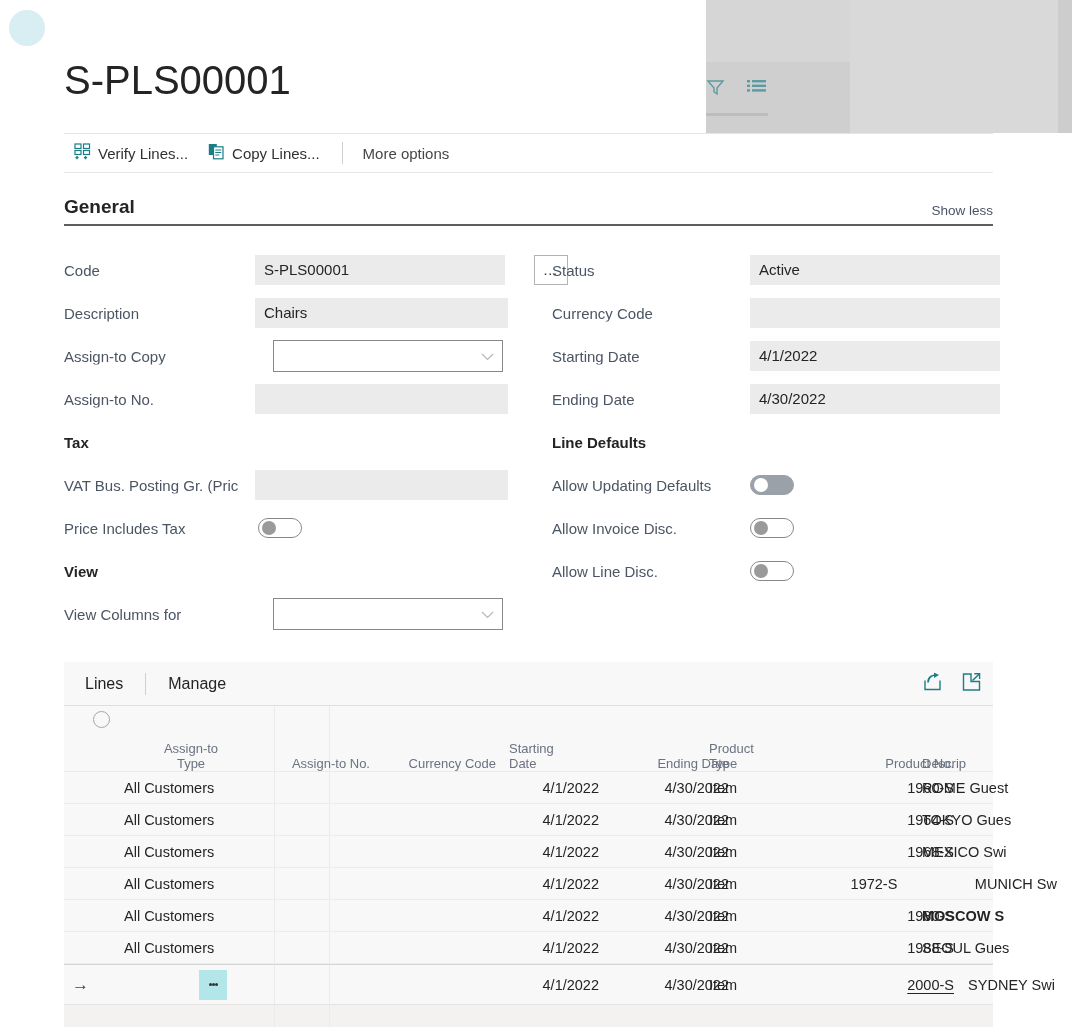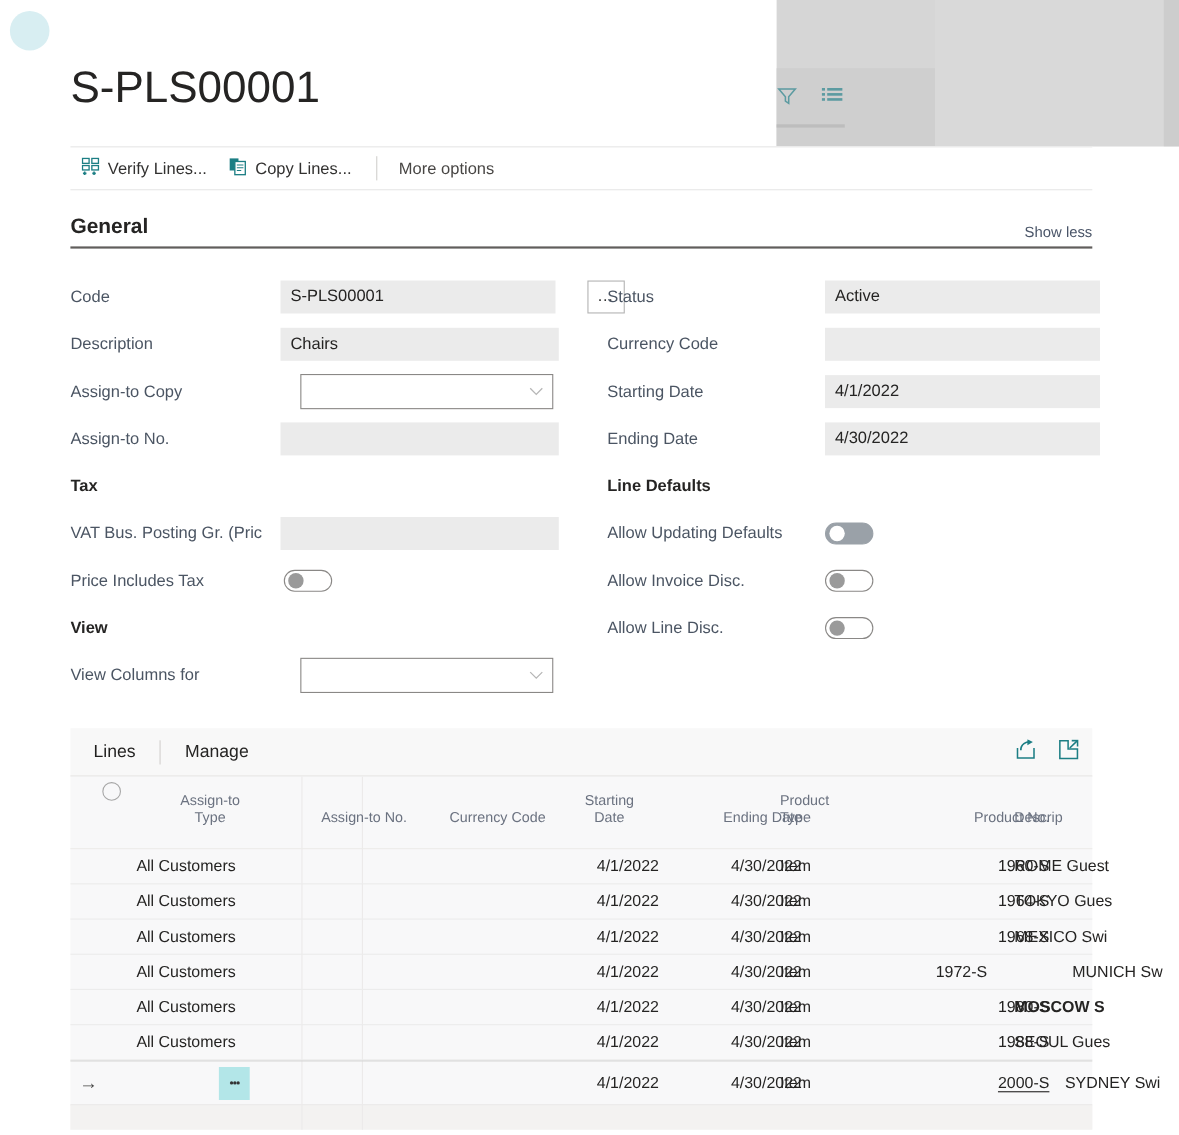--- a/index.html
+++ b/index.html
@@ -125,21 +125,21 @@
     display:flex; align-items:center; gap:20px;
   }
 
   .grid { width:929px; background:#f8f8f9; position:relative; }
   .grid-head { height:66px; position:relative; border-bottom:1px solid #edebe9; }
   .selcircle {
     position:absolute; left:29px; top:5px; width:17px; height:17px;
     border-radius:50%; border:1px solid #a6a6a6; background:transparent; cursor:pointer;
   }
   .hcell {
-    position:absolute; bottom:21px;
+    position:absolute; bottom:0;
     font-size:13px; color:#6b7280; line-height:15px;
   }
   .grow {
     height:32px; position:relative; border-bottom:1px solid #ececec;
   }
   .grow.last { border-bottom:none; border-top:1px solid #d6d6d6; height:40px; }
   .cell {
     position:absolute; top:50%; transform:translateY(-50%);
     font-size:14.5px; color:#252423; white-space:nowrap;
   }
@@ -406,21 +406,21 @@
       <div class="grid-head">
         <div class="selcircle"></div>
         <div class="hcell" style="left:72px; width:110px; text-align:center;">
           <span style="display:block">
               <span style="display:block">Assign-to</span>
               <span style="display:block">Type</span>
             </span>
         </div>
         <div class="hcell" style="left:206px; width:100px; text-align:right;">Assign-to No.</div>
         <div class="hcell" style="left:322px; width:110px; text-align:right;">Currency Code</div>
-        <div class="hcell" style="left:445px; width:90px; text-align:center;">
+        <div class="hcell" style="left:445px; width:90px; text-align:left;">
           <span style="display:block">
               <span style="display:block">Starting</span>
               <span style="display:block">Date</span>
             </span>
         </div>
         <div class="hcell" style="left:545px; width:120px; text-align:right;">Ending Date</div>
         <div class="hcell" style="left:645px; width:80px; text-align:left;">
           <span style="display:block">
               <span style="display:block">Product</span>
               <span style="display:block">Type</span>

